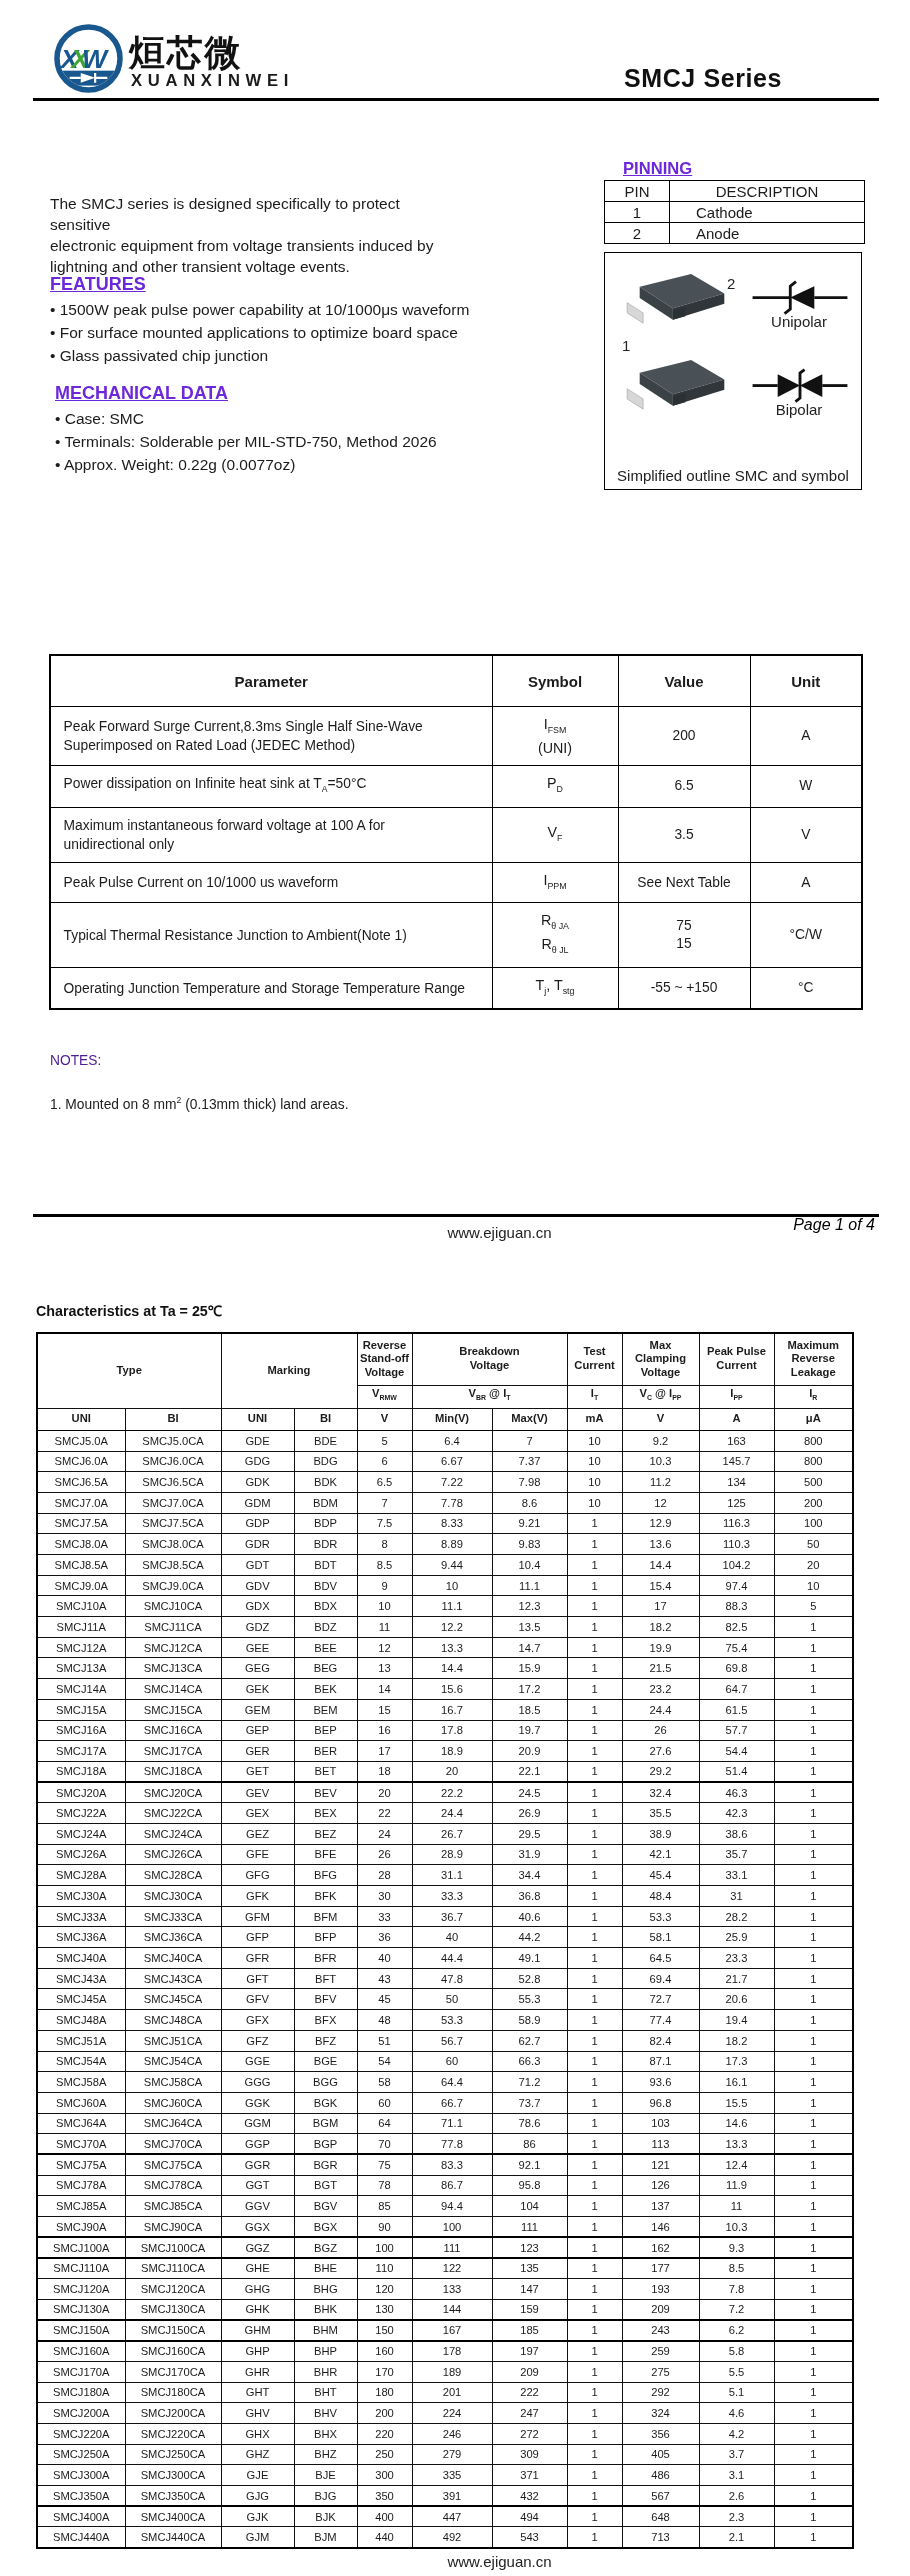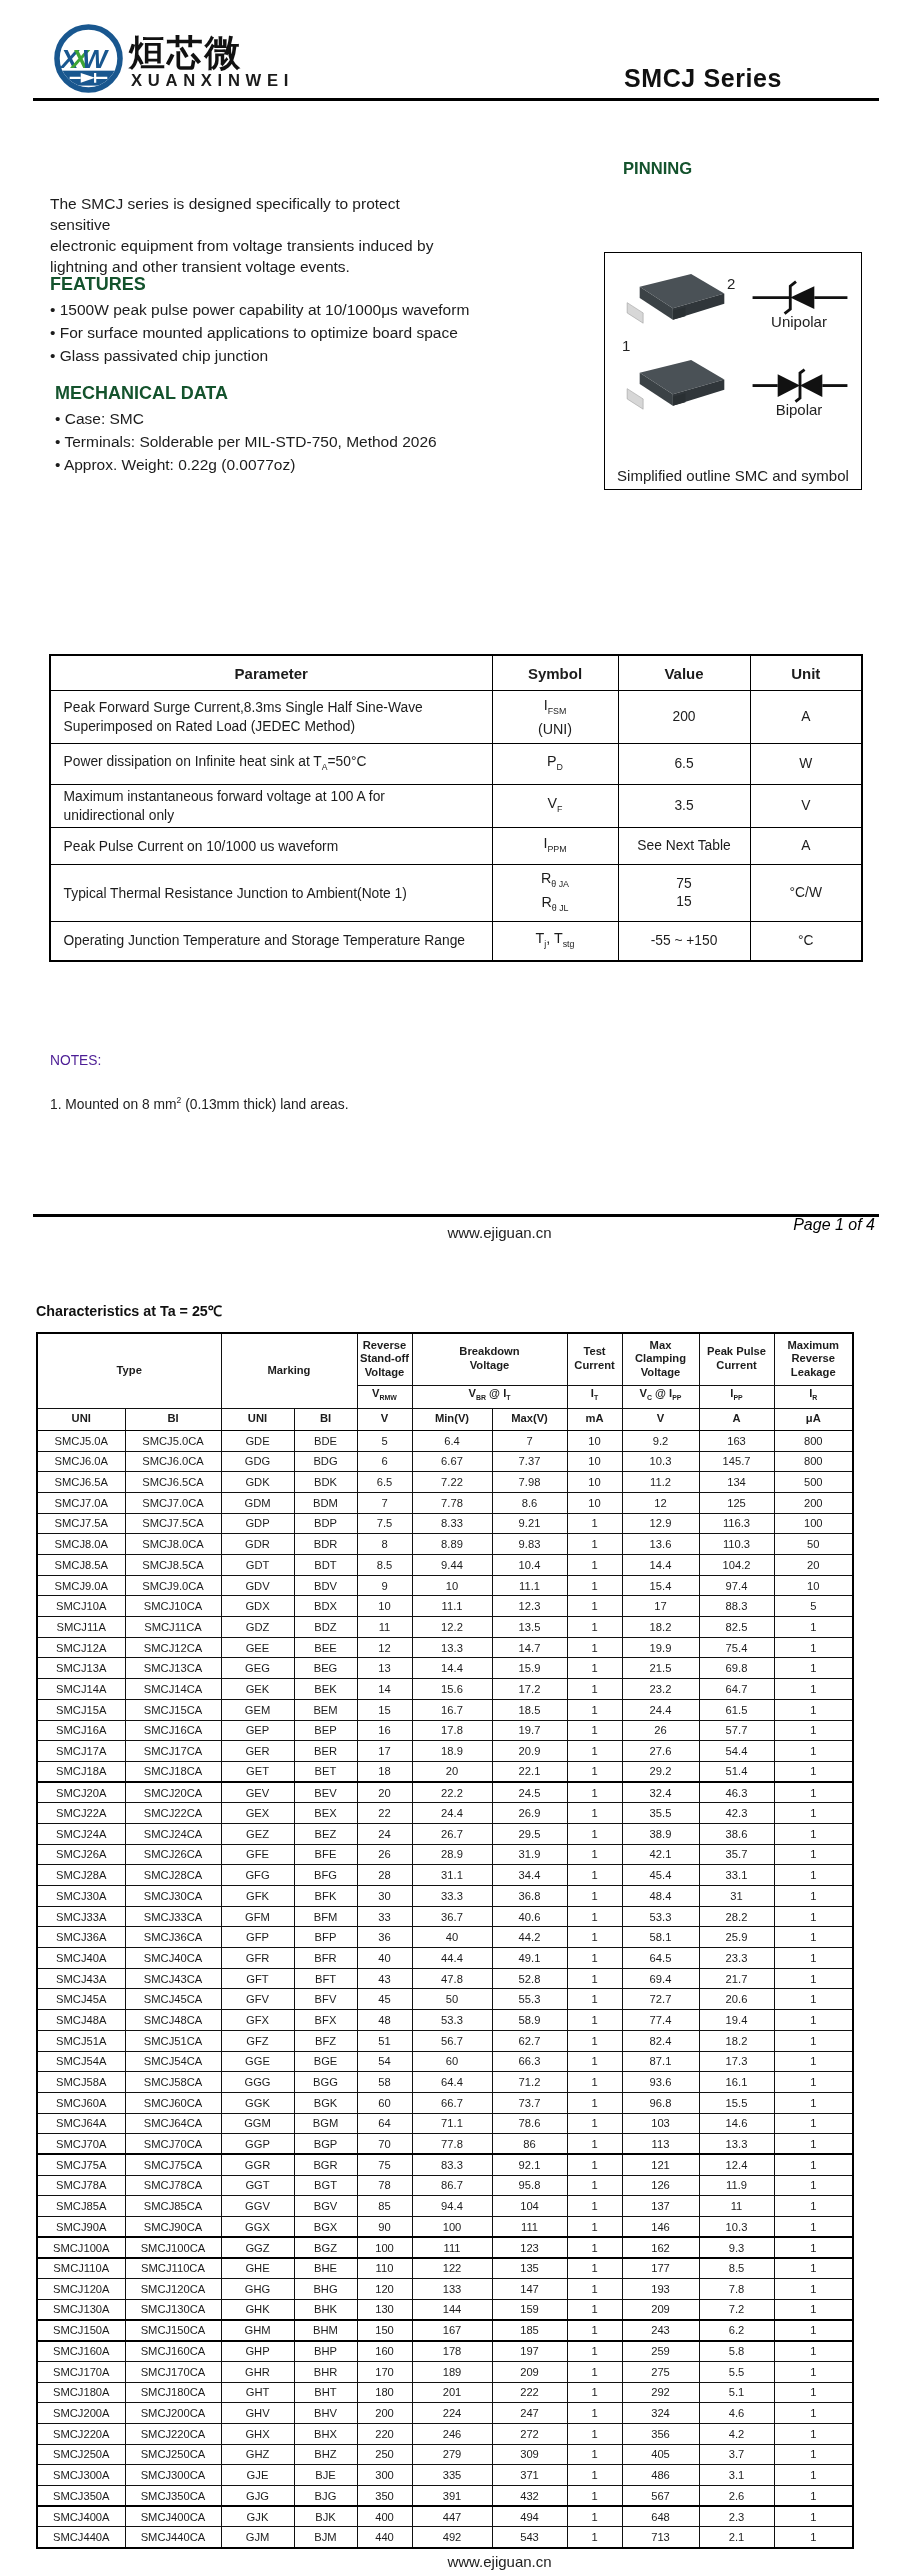--- a/index.html
+++ b/index.html
@@ -8,40 +8,40 @@
   .abs{position:absolute;}
 
   
   .brand-cn{font-size:36px;font-weight:bold;letter-spacing:1.7px;color:#111;}
   .brand-en{font-size:16.6px;font-weight:600;letter-spacing:5.7px;color:#1b1b1b;}
   .series-title{font-size:25px;font-weight:bold;color:#111;letter-spacing:0.6px;}
   .rule{background:#000;}
 
   
   .intro{font-size:15.5px;line-height:21px;width:390px;white-space:pre-line;}
-  .sec-h{font-size:18px;font-weight:bold;color:#14532d;}
+  .sec-h{font-size:18px;font-weight:bold;color:#6d28d9;text-decoration:underline;}
   .plist{list-style:none;margin:0;padding:0;font-size:15.5px;line-height:23px;}
 
   
   table{border-collapse:collapse;table-layout:fixed;}
   .pin-table{width:260px;border:1.7px solid #000;font-size:15px;}
   .pin-table th,.pin-table td{border:1.1px solid #000;height:20px;padding:0;}
   .pin-table th{font-weight:normal;text-align:center;}
   .pin-table td.pin{text-align:center;}
   .pin-table td.desc{text-align:left;padding-left:26px;}
 
   
   .outline-box{width:256px;height:236px;border:1.7px solid #000;}
   .outline-caption{position:absolute;bottom:4.6px;left:0;width:100%;text-align:center;font-size:15px;color:#222;}
   .sym-label{position:absolute;width:98px;text-align:center;font-size:15px;color:#222;}
   .pkg-num{position:absolute;font-size:15px;color:#222;}
 
   
   .ratings-table{width:812px;border:2.3px solid #000;font-size:13.8px;}
-  .ratings-table th,.ratings-table td{border:1.1px solid #000;padding:0;vertical-align:middle;margin-top:34px;}
+  .ratings-table th,.ratings-table td{border:1.1px solid #000;padding:8px;vertical-align:middle;margin-top:34px;}
   .ratings-table thead th{height:34px;font-size:15px;font-weight:bold;text-align:center;border-bottom:1.7px solid #000;}
   .ratings-table td.param{text-align:left;padding-left:12.6px;line-height:19px;}
   .ratings-table td.sym,.ratings-table td.val,.ratings-table td.unit{text-align:center;line-height:18px;}
   .ratings-table td.sym{font-size:14.3px;}
   sub{font-size:62%;}
   sup{font-size:62%;}
 
   .notes-h{font-size:13.8px;color:#4c1d95;}
   .note-line{font-size:13.8px;color:#222;}
 
@@ -98,20 +98,42 @@
     </ul>
 
   <div class="abs sec-h" style="left:55px;top:383px;">MECHANICAL DATA</div>
   <ul class="abs plist" style="left:55px;top:407px;" id="mech-list">
       <li>• Case: SMC</li>
       <li>• Terminals: Solderable per MIL-STD-750, Method 2026</li>
       <li>• Approx. Weight:  0.22g (0.0077oz)</li>
     </ul>
 
   <div class="abs sec-h" style="left:623px;top:159px;font-size:16.6px;">PINNING</div>
+  <table class="abs pin-table" style="left:604px;top:180px;">
+    <colgroup>
+        <col style="width:65px">
+        <col style="width:195px">
+      </colgroup>
+    <thead>
+      <tr>
+        <th>PIN</th>
+        <th>DESCRIPTION</th>
+      </tr>
+    </thead>
+    <tbody id="pin-body">
+        <tr>
+          <td class="pin">1</td>
+          <td class="desc">Cathode</td>
+        </tr>
+        <tr>
+          <td class="pin">2</td>
+          <td class="desc">Anode</td>
+        </tr>
+      </tbody>
+  </table>
 
   <div class="abs outline-box" style="left:604px;top:252px;">
     <svg class="abs" style="left:12.6px;top:15px;" width="120" height="75" viewBox="0 0 210 130">
       <polygon points="38,32 128,10 186,44 96,70" fill="#4a5156"></polygon>
       <polygon points="96,70 186,44 186,62 96,90" fill="#30363a"></polygon>
       <polygon points="38,32 96,70 96,90 38,52" fill="#3b4246"></polygon>
       <polygon points="16,60 44,78 44,96 16,78" fill="#d7d7d7" stroke="#9c9c9c" stroke-width="1"></polygon>
       <polygon points="96,74 118,68 118,84 96,90" fill="#2a3033"></polygon>
     </svg>
     <div class="pkg-num" style="left:122px;top:22px;">2</div>

